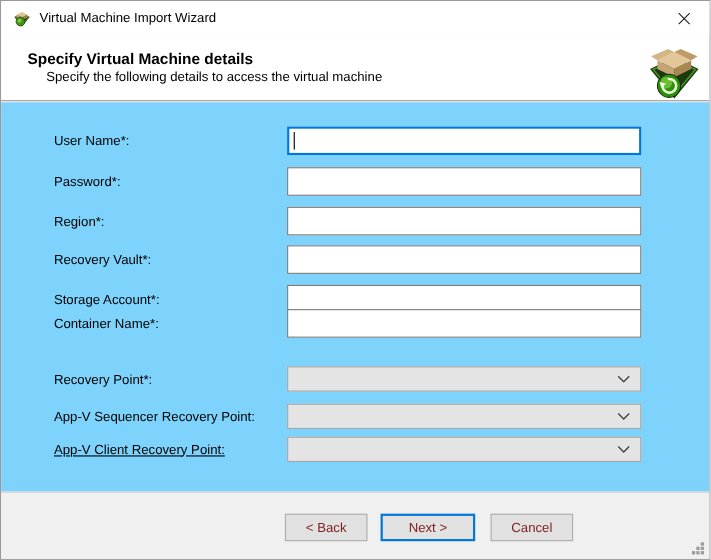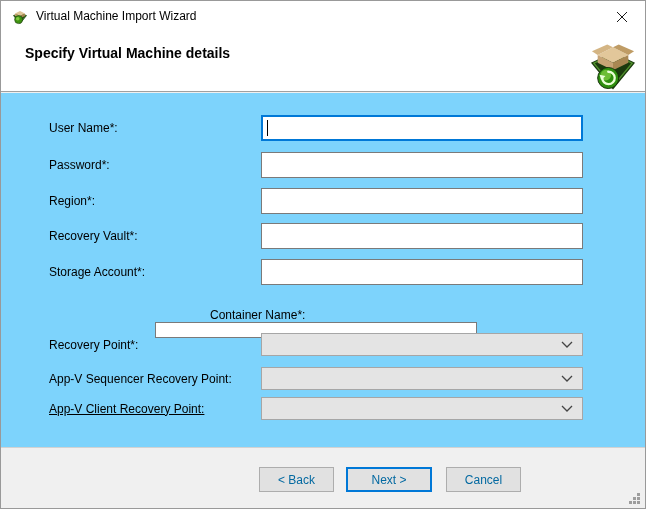--- a/index.html
+++ b/index.html
@@ -33,21 +33,21 @@
   .caret { position:absolute; left:218px; top:5px; width:1px; height:16px; background:#000; }
   .dropdown { position:relative; width:322px; height:23px; background:#e4e4e4;
               border:1px solid #a6a6a6; display:flex; align-items:center;
               justify-content:space-between; padding:0 9px 0 6px; cursor:default; }
   .dd-value { font-size:12px; color:#333; }
 
   
   .footer { position:absolute; top:446px; left:0; right:0; height:62px; background:#f0f0f0;
             border-top:1px solid #d2d2d2; }
   .btn { position:absolute; top:466px; height:25px; background:#e1e1e1; border:1px solid #adadad;
-         font-family:inherit; font-size:12px; color:#0369a1; cursor:pointer;text-align:center; }
+         font-family:inherit; font-size:12px; color:#7f1d1d; cursor:pointer;text-align:center; }
   .btn-back   { left:258px; width:75px; }
   .btn-next   { left:345px; width:86px; border:2px solid #0078d7; }
   .btn-cancel { left:445px; width:75px; }
   .btn-help   { left:545px; width:75px; }
   .resize-grip { position:absolute; right:4px; bottom:3px; width:13px; height:13px; }
 </style>
 </head>
 <body>
 
 <div class="window">
@@ -68,20 +68,21 @@
     <div class="close-btn">
       <svg width="12" height="12" viewBox="0 0 12 12">
         <line x1="1" y1="1" x2="11" y2="11" stroke="#1a1a1a" stroke-width="1"></line>
         <line x1="11" y1="1" x2="1" y2="11" stroke="#1a1a1a" stroke-width="1"></line>
       </svg>
     </div>
   </div>
 
   <div class="header">
     <div class="header-title">Specify Virtual Machine details</div>
+    <div class="header-subtitle">Specify the following details to access the virtual machine</div>
     <div class="banner-icon">
       <svg width="46" height="49" viewBox="0 0 48 50">
         <polygon points="1,21 24,10 47,21 24,49" fill="#1b3a0e"></polygon>
         <polygon points="4,21.5 24,12 44,21.5 24,45.5" fill="none" stroke="#4f8f2c" stroke-width="1.4"></polygon>
         <polygon points="8,13 24,5 40,13 24,21" fill="#e2c79a"></polygon>
         <polygon points="8,13 24,21 24,29 8,21" fill="#c7a476"></polygon>
         <polygon points="40,13 24,21 24,29 40,21" fill="#a98752"></polygon>
         <polygon points="8,13 2,9 18,2 24,5" fill="#d4b584"></polygon>
         <polygon points="40,13 46,9 30,2 24,5" fill="#bf9c65"></polygon>
         <circle cx="19" cy="37" r="11" fill="#2e8f0e" stroke="#14300a" stroke-width="1"></circle>
@@ -107,21 +108,21 @@
         <input type="text" class="text-input" value="" style="">
       </div>
       <div class="form-row" style="top: 130px; height: 26px;">
         <span class="field-label">Recovery Vault*:</span>
         <input type="text" class="text-input" value="" style="">
       </div>
       <div class="form-row" style="top: 166px; height: 26px;">
         <span class="field-label">Storage Account*:</span>
         <input type="text" class="text-input" value="" style="">
       </div>
-      <div class="form-row" style="top: 215px; height: 26px; flex-direction: column;">
+      <div class="form-row" style="top: 188px; height: 26px;">
         <span class="field-label">Container Name*:</span>
         <input type="text" class="text-input" value="" style="">
       </div>
       <div class="form-row" style="top: 240px; height: 23px;">
         <span class="field-label">Recovery Point*:</span>
         <div class="dropdown">
           <span class="dd-value"></span>
           <svg width="12" height="7" viewBox="0 0 12 7" style="flex:none">
             <path d="M1 1 L6 6 L11 1" fill="none" stroke="#444" stroke-width="1.3"></path>
           </svg>

